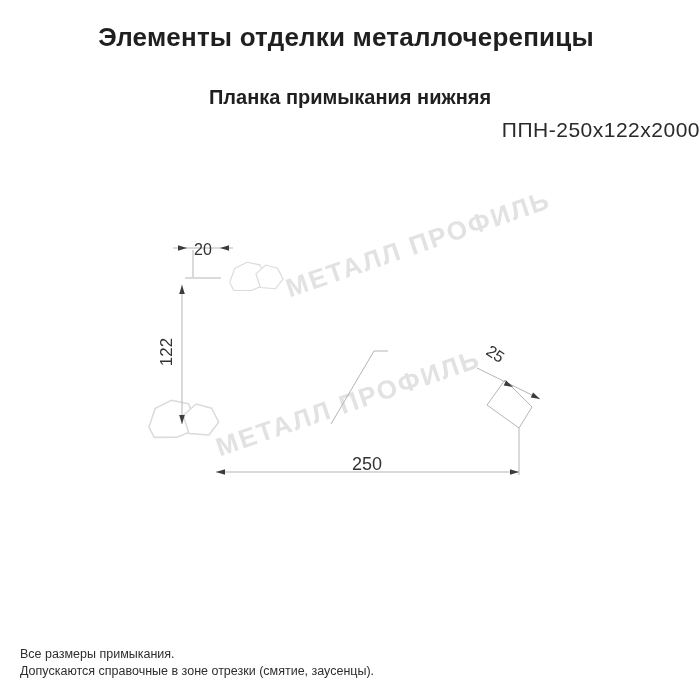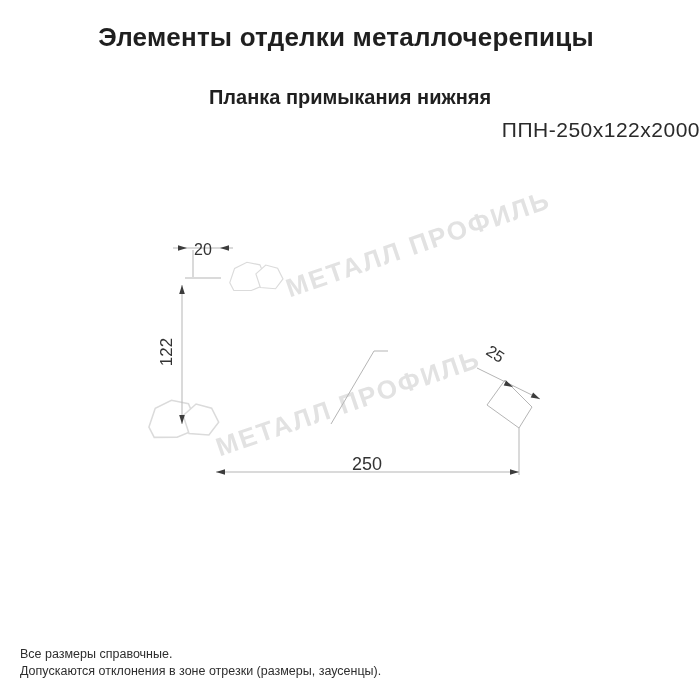--- a/index.html
+++ b/index.html
@@ -101,16 +101,16 @@
       <polygon points="519,472 510,469.2 510,474.8" fill="#3c3c3c"></polygon>
     </g>
   </svg>
 
   <div class="abs dim-label lbl-20">20</div>
   <div class="abs dim-label lbl-122">122</div>
   <div class="abs dim-label lbl-250">250</div>
   <div class="abs dim-label lbl-25">25</div>
 
 
-  <div class="abs footer-line1">Все размеры справочные.</div>
-  <div class="abs footer-line2">Допускаются отклонения в зоне отрезки (размеры, заусенцы).</div>
+  <div class="abs footer-line1">Все размеры примыкания.</div>
+  <div class="abs footer-line2">Допускаются справочные в зоне отрезки (смятие, заусенцы).</div>
 
 </div>
 
 </body></html>

